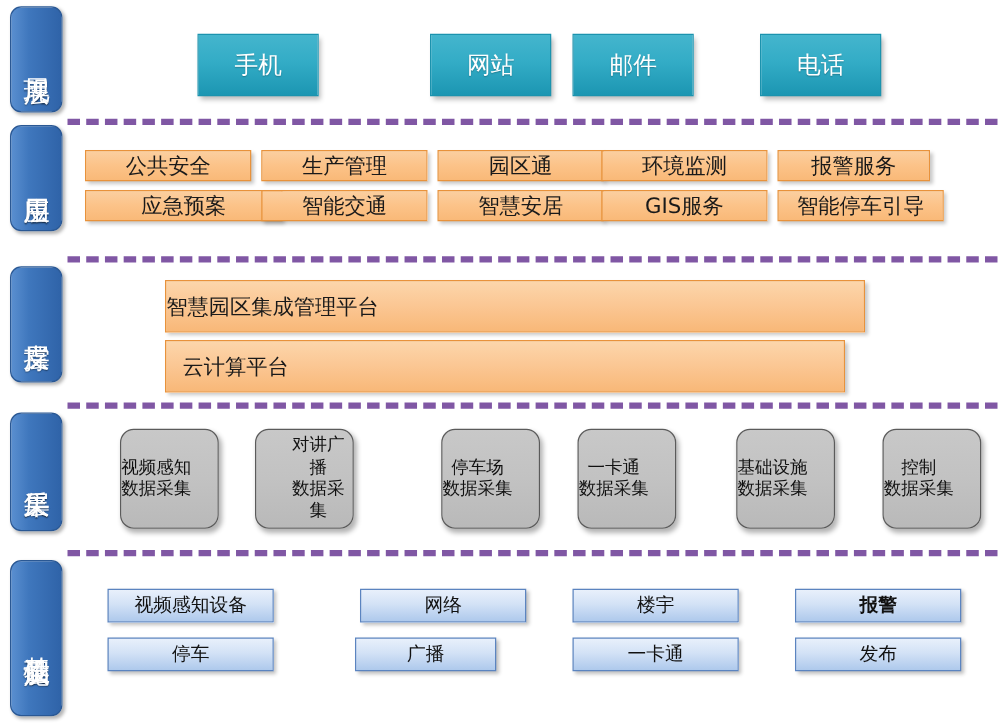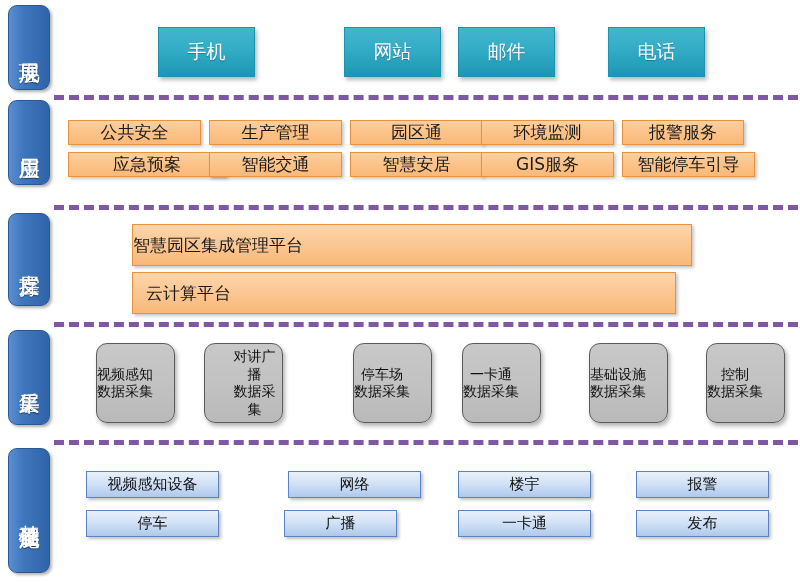--- a/index.html
+++ b/index.html
@@ -252,21 +252,21 @@
 
   <div class="blue-box" style="left:86px; top:471px; width:133px;">
     <span>视频感知设备</span>
   </div>
   <div class="blue-box" style="left:288px; top:471px; width:133px;">
     <span>网络</span>
   </div>
   <div class="blue-box" style="left:458px; top:471px; width:133px;">
     <span>楼宇</span>
   </div>
-  <div class="blue-box" style="left:636px; top:471px; width:133px;">
+  <div class="blue-box" style="left:636px; top:471px; width:133px;font-weight:bold;">
     <span>报警</span>
   </div>
 
   <div class="blue-box" style="left:86px; top:510px; width:133px;">
     <span>停车</span>
   </div>
   <div class="blue-box" style="left:284px; top:510px; width:113px;align-items:center;">
     <span>广播</span>
   </div>
   <div class="blue-box" style="left:458px; top:510px; width:133px;">

